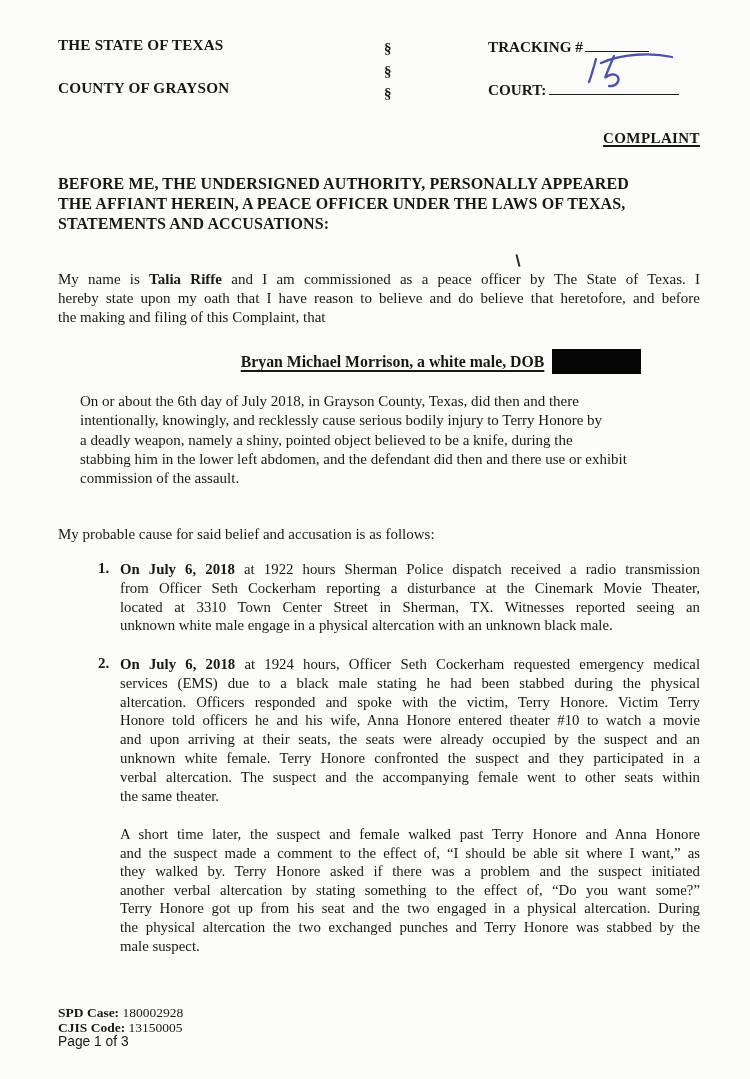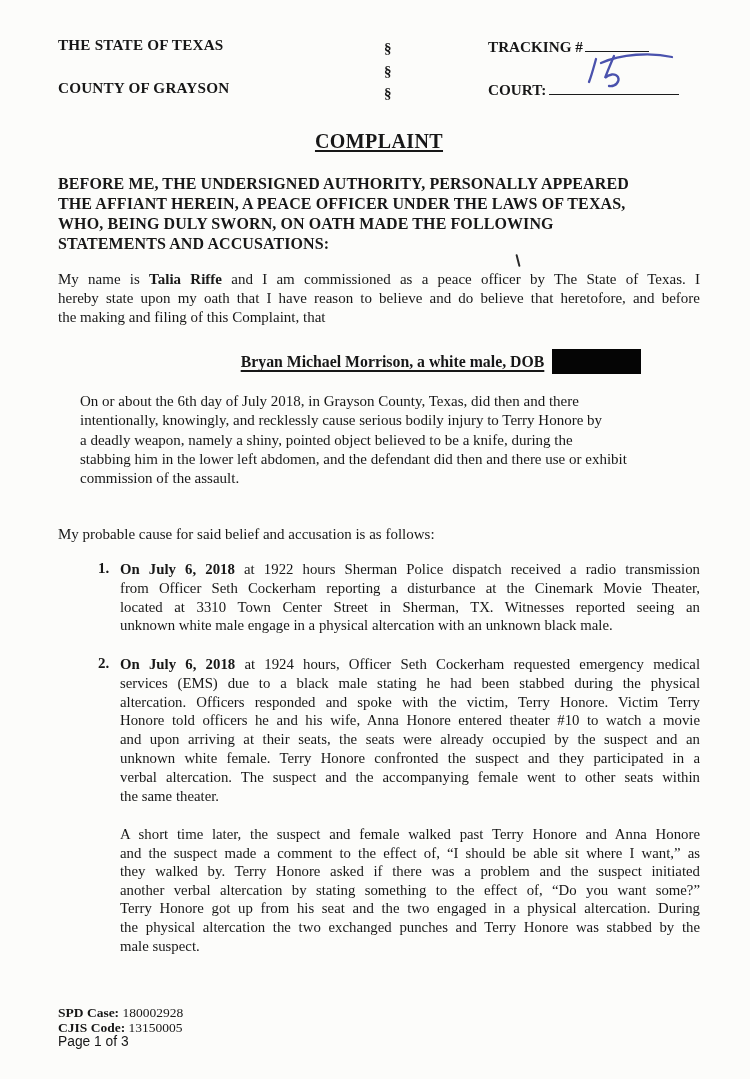--- a/index.html
+++ b/index.html
@@ -12,21 +12,21 @@
   
   .page b { font-weight:bold; }
   .ln { text-align:left; }
   .ln.just { text-align:justify; text-align-last:justify; }
   
   .hdr-caption { font-weight:bold; font-size:15.2px; letter-spacing:.2px; white-space:nowrap; }
   .sec-col { font-weight:bold; font-size:15px; line-height:22.6px; }
   .hdr-field { font-weight:bold; font-size:15.2px; white-space:nowrap; }
   .blank-line { display:inline-block; border-bottom:1.7px solid #1b1b1b; height:15px; vertical-align:baseline; }
   
-  .title { text-align:center; font-weight:bold; font-size:20px; letter-spacing:.4px; }
+  .title { text-align:right; font-weight:bold; font-size:15px; letter-spacing:.4px; }
   .title span { text-decoration:underline; text-decoration-thickness:1.6px; text-underline-offset:2px; }
   
   .oath { font-weight:bold; font-size:16px; line-height:20px; letter-spacing:.1px; }
   .body-par { font-size:15px; line-height:18.8px; }
   .offense { font-size:15px; line-height:19.3px; }
   .list-text { font-size:14.8px; line-height:18.8px; }
   .cont-par { font-size:14.8px; line-height:18.6px; }
   .item-num { position:absolute; left:0; top:0; font-weight:bold; font-size:15px; }
   
   .defendant { text-align:center; font-weight:bold; font-size:15.8px; padding-left:62px; white-space:nowrap; }
@@ -71,21 +71,20 @@
     </g>
   </svg>
 
   <div class="abs title" style="left:58px; top:130px; width:642px;">
     <span>COMPLAINT</span>
   </div>
 
   <div class="abs oath" style="left:58px; top:174px; width:648px;">
       <div class="ln">BEFORE ME, THE UNDERSIGNED AUTHORITY, PERSONALLY APPEARED</div>
       <div class="ln">THE AFFIANT HEREIN, A PEACE OFFICER UNDER THE LAWS OF TEXAS,</div>
-      <div class="ln">WHO, BEING DULY SWORN, ON OATH MADE THE FOLLOWING</div>
       <div class="ln">STATEMENTS AND ACCUSATIONS:</div>
     </div>
 
   <div class="abs pen-mark" style="left:517px; top:254px;"></div>
 
   <div class="abs body-par" style="left:58px; top:270px; width:642px;">
       <div class="ln just">My name is <b>Talia Riffe</b> and I am commissioned as a peace officer by The State of Texas. I</div>
       <div class="ln just">hereby state upon my oath that I have reason to believe and do believe that heretofore, and before</div>
       <div class="ln">the making and filing of this Complaint, that</div>
     </div>

